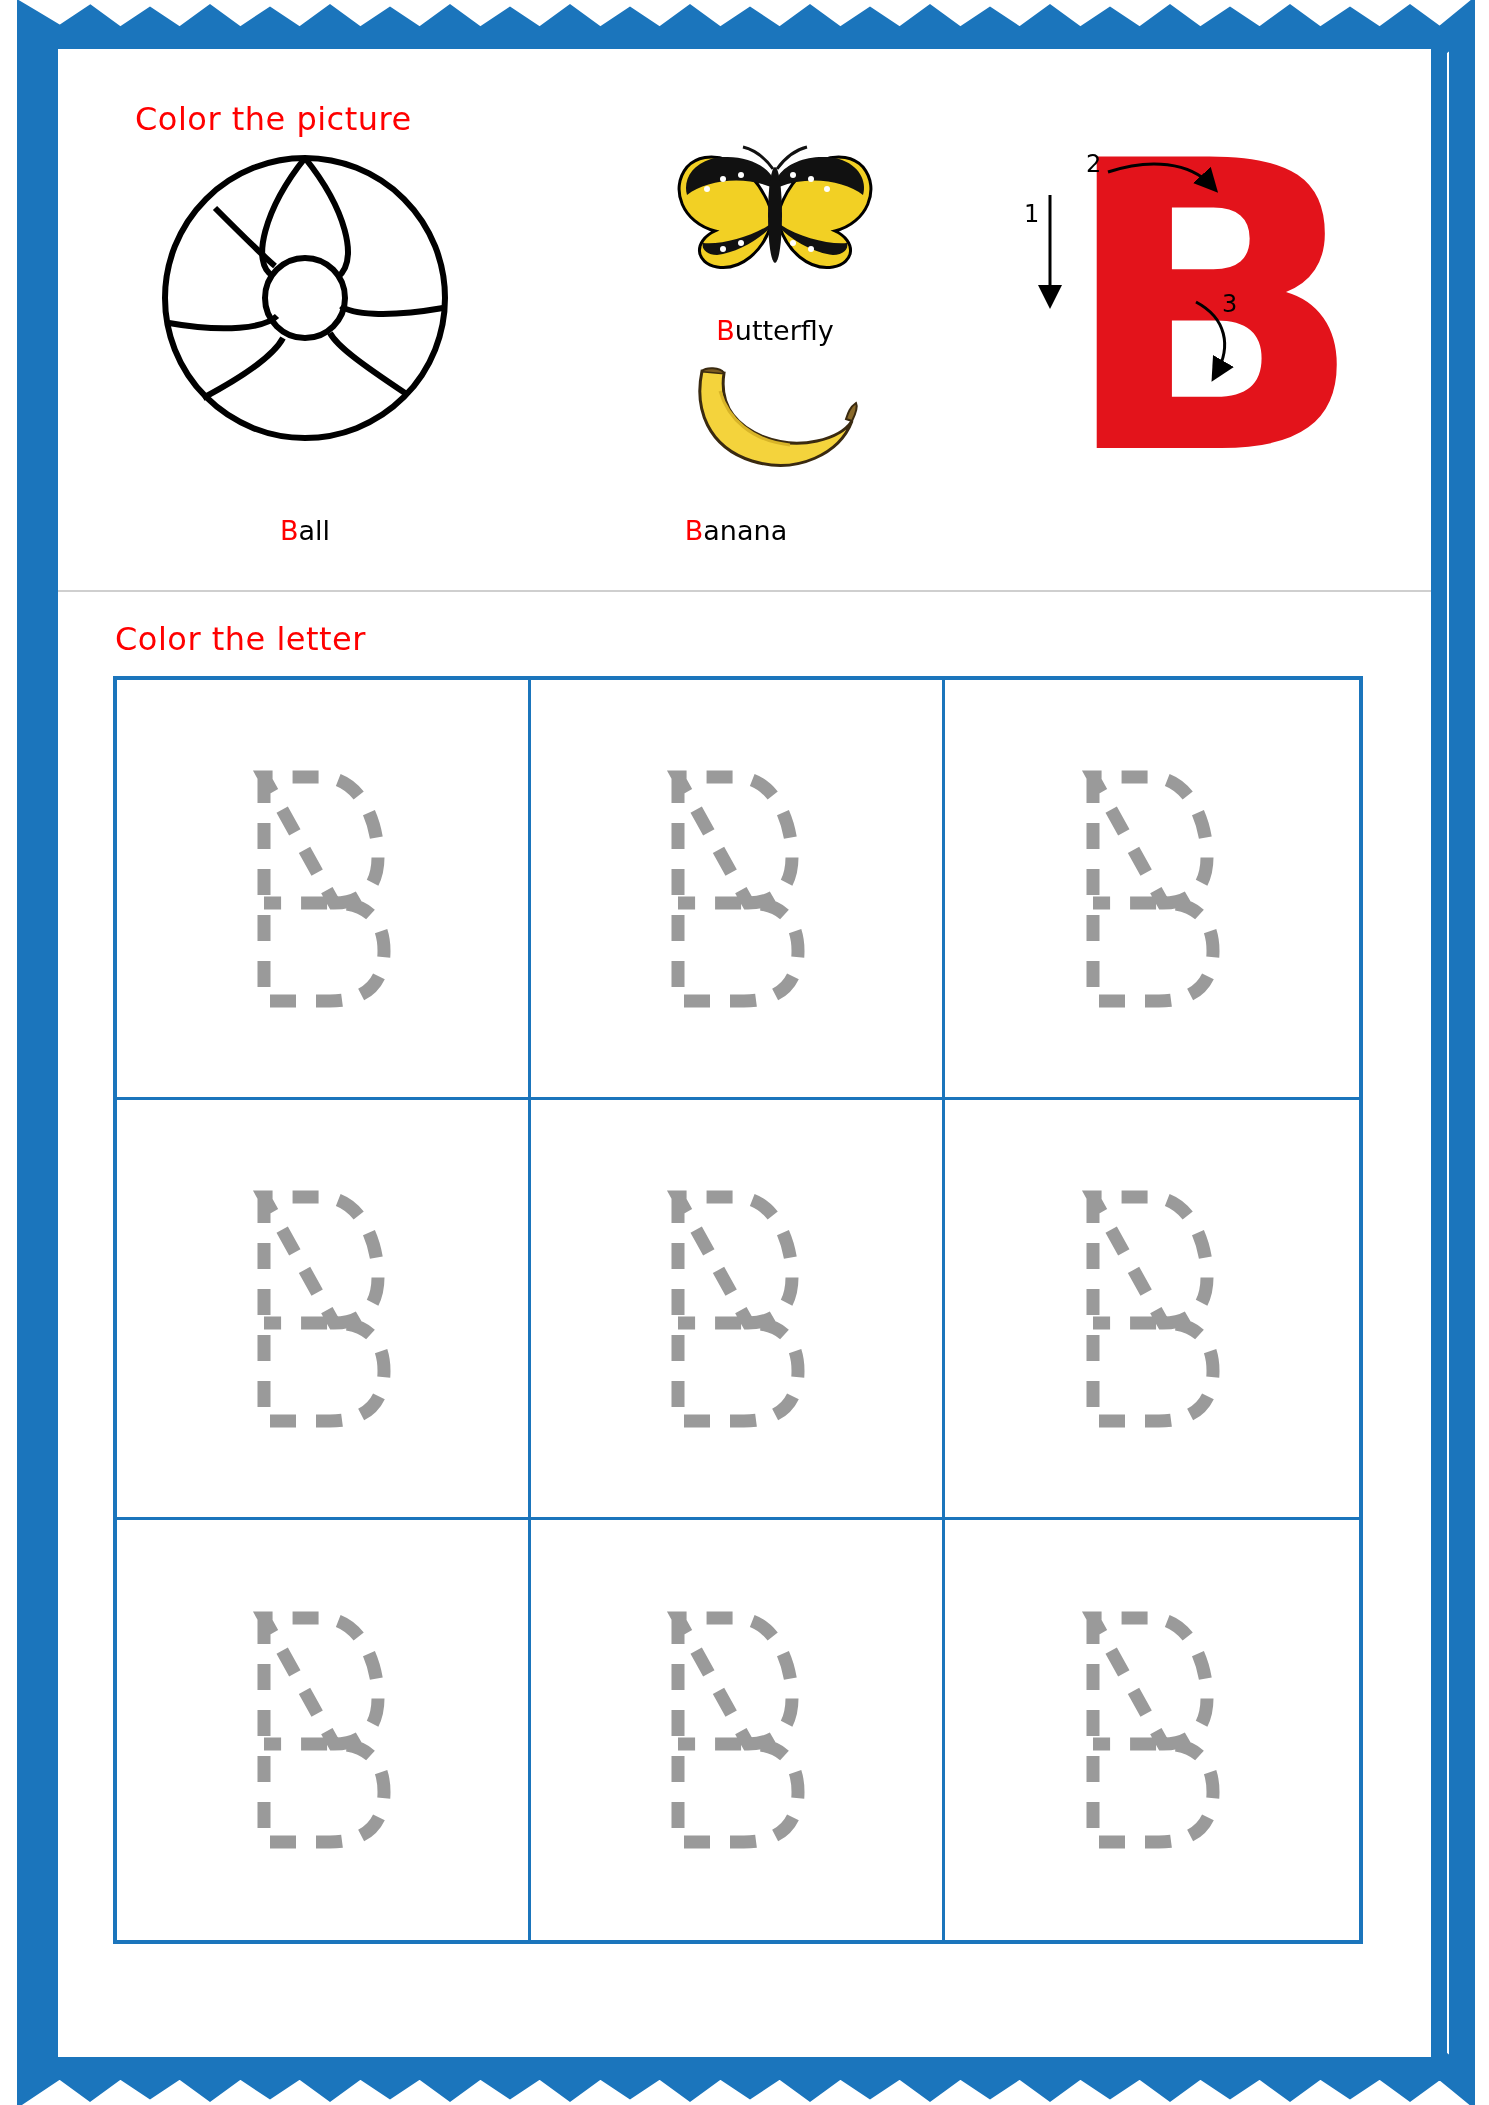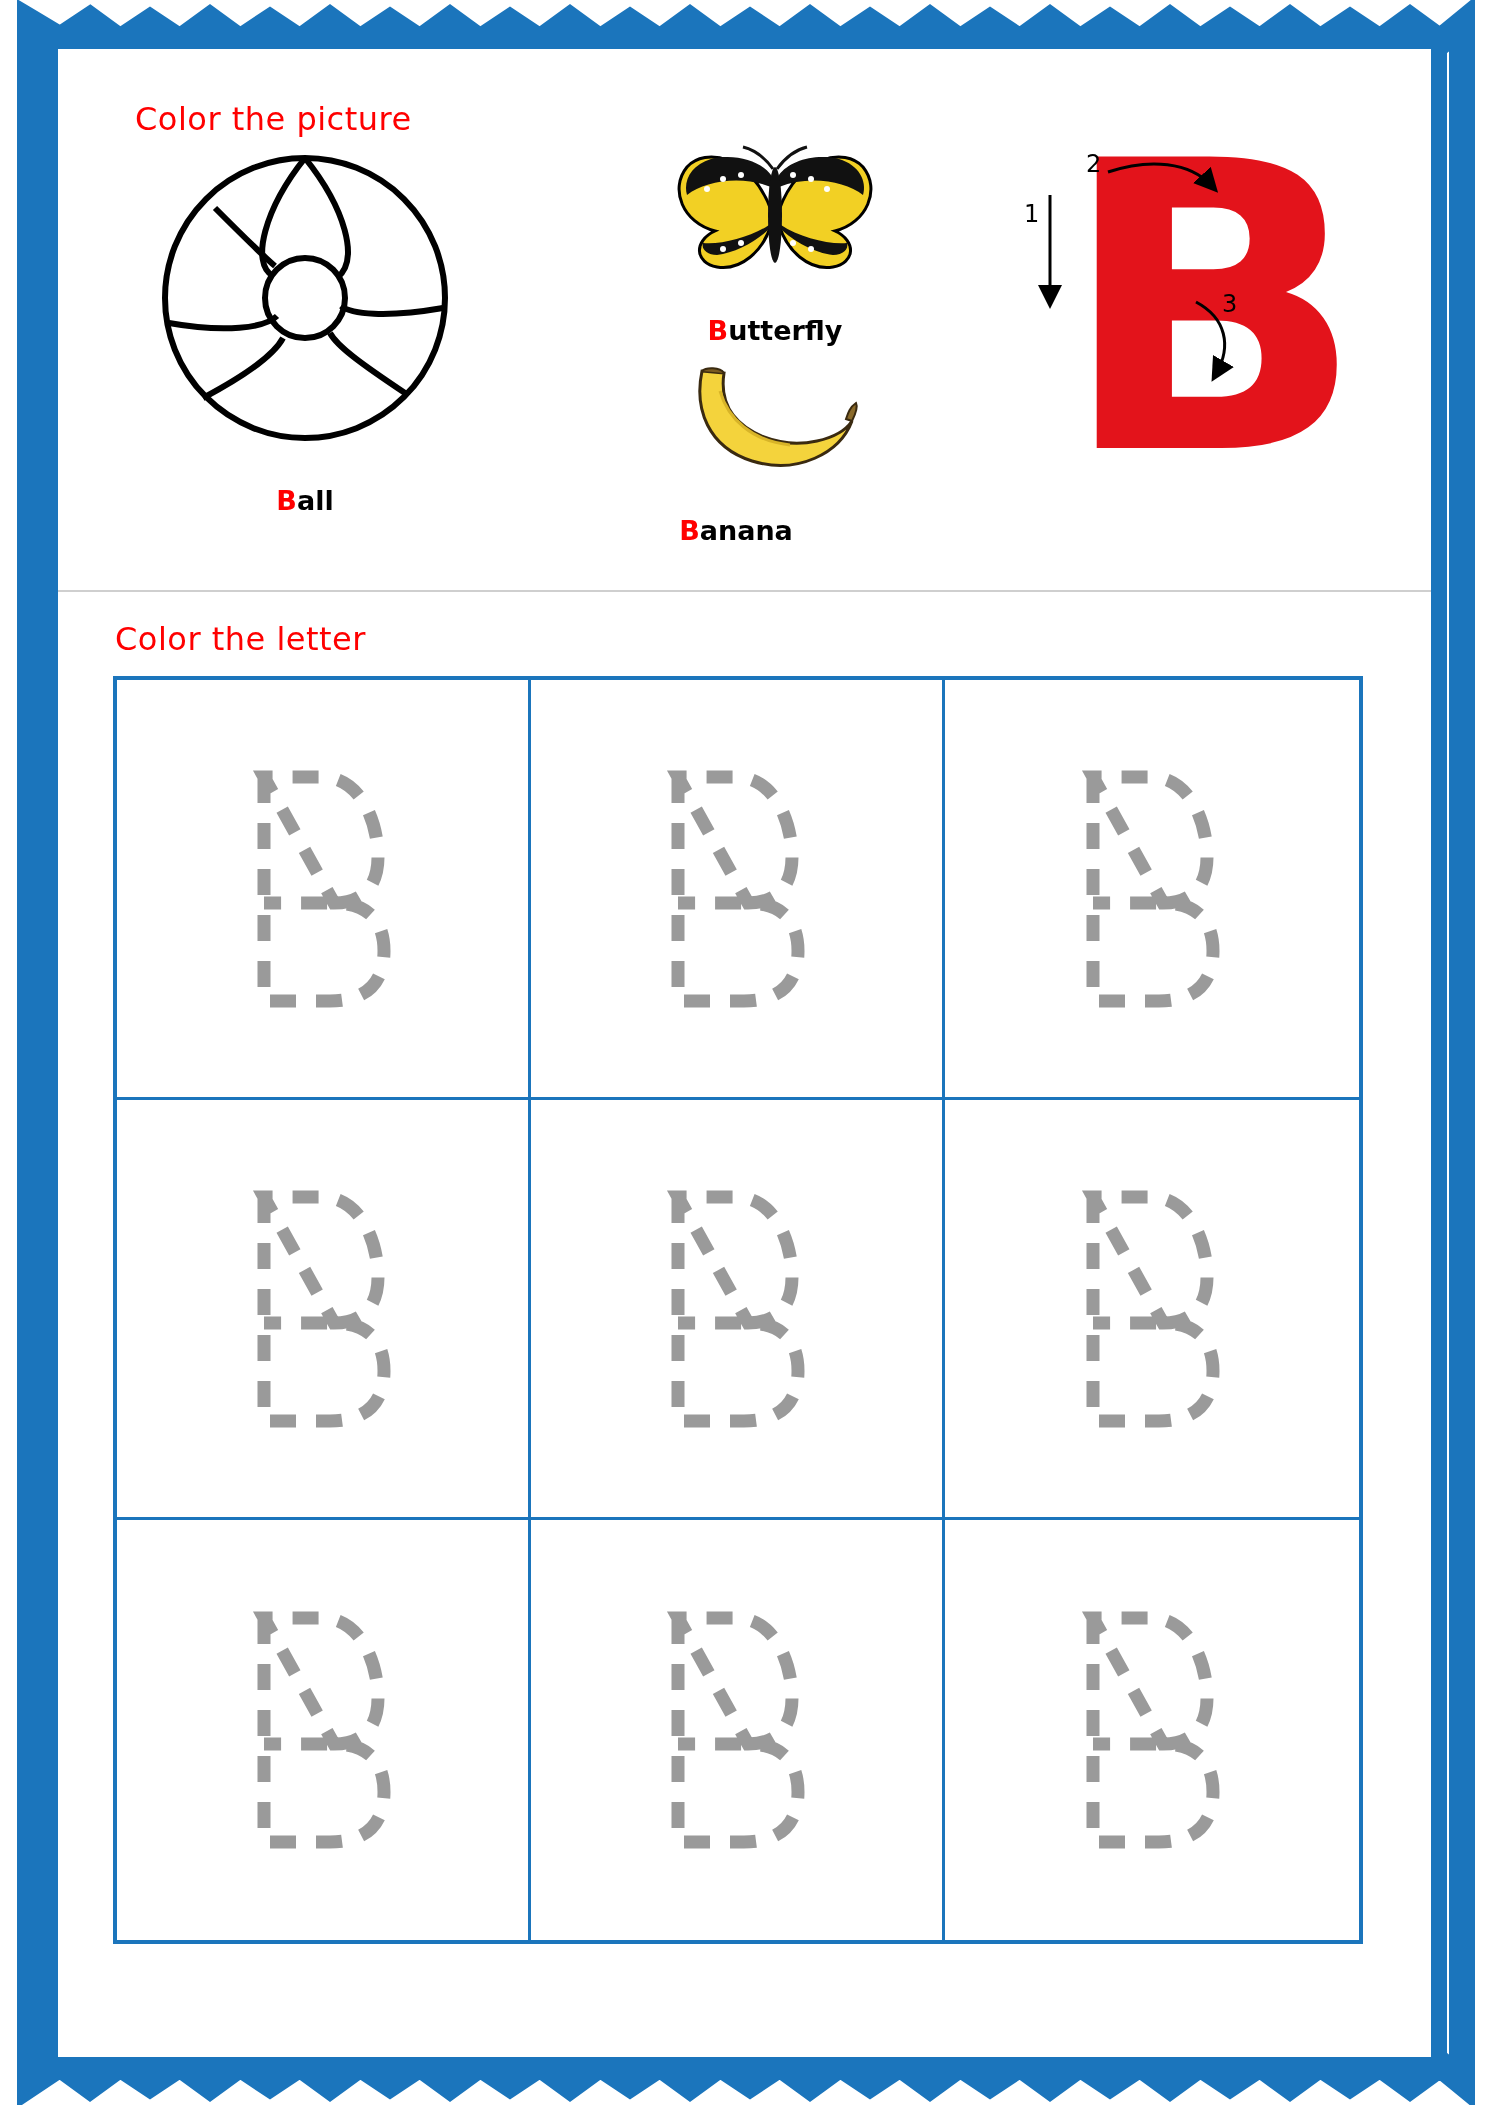--- a/index.html
+++ b/index.html
@@ -62,27 +62,26 @@
 
   
   .pic-cell { position: absolute; }
   .pic-label {
     position: absolute;
     text-align: center;
     font-size: 27px;
     font-family: "DejaVu Sans", sans-serif;
     color: #000000;
     white-space: nowrap;
-    font-weight: bold;
   }
   .pic-label .cap { color: #ff0000; }
 
   
   #ball-wrap { left: 155px; top: 148px; width: 300px; height: 300px; }
-  #ball-label { left: 155px; top: 485px; width: 300px; }
+  #ball-label { left: 155px; top: 515px; width: 300px; }
 
   
   #butterfly-wrap { left: 665px; top: 145px; width: 220px; height: 130px; }
   #butterfly-label { left: 645px; top: 315px; width: 260px; }
 
   
   #banana-wrap { left: 680px; top: 365px; width: 190px; height: 110px; }
   #banana-label { left: 606px; top: 515px; width: 260px; }
 
   

